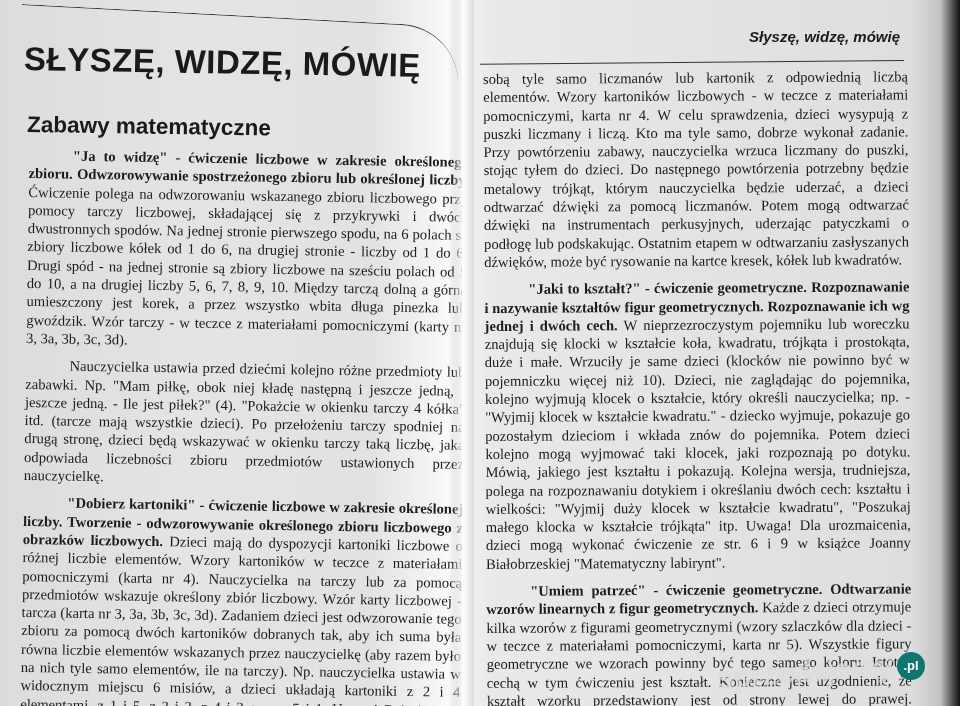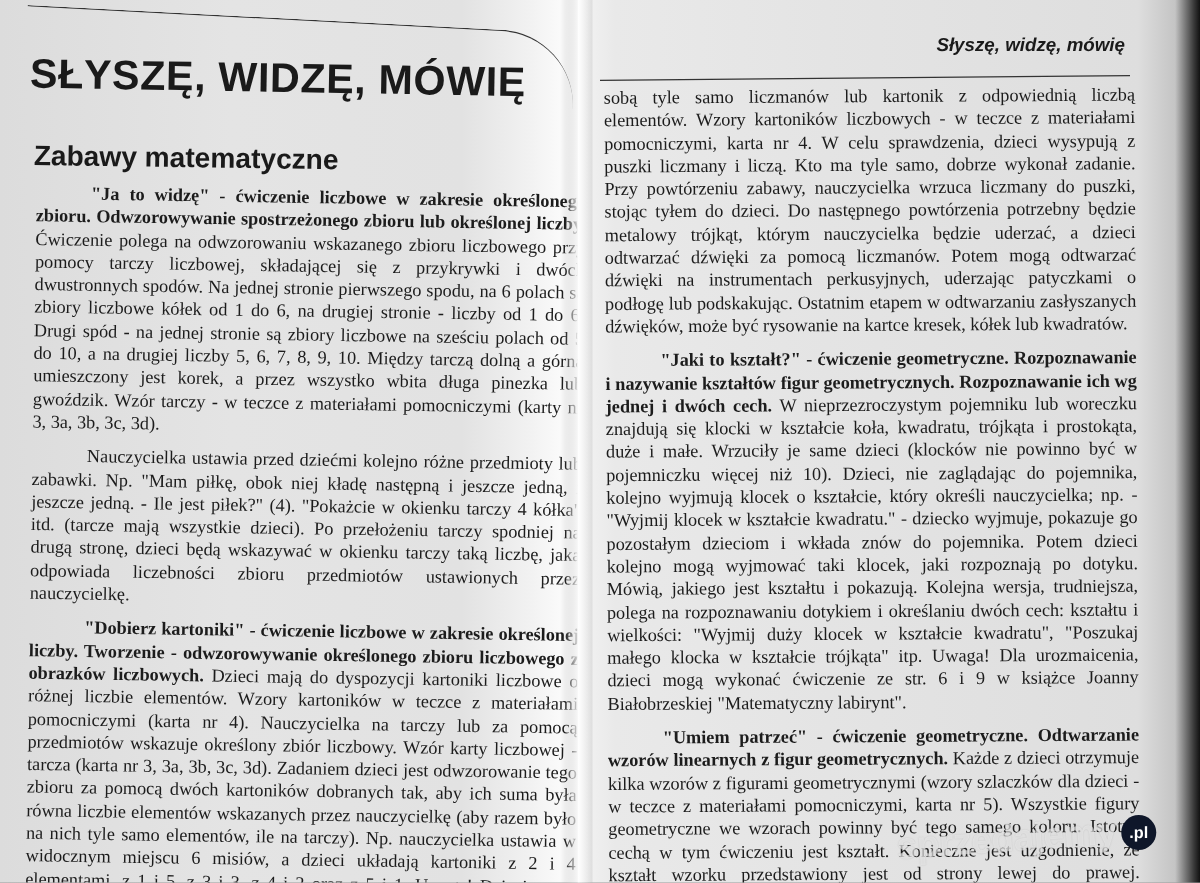--- a/index.html
+++ b/index.html
@@ -67,21 +67,21 @@
     }
     .watermark {
       position: absolute; left: 717px; top: 655px;
       font-family: "Liberation Sans", sans-serif; font-size: 30px; font-weight: 700;
       color: rgba(255,255,255,0.55); letter-spacing: -0.5px;
       text-shadow: 0 0 1px rgba(120,120,120,.4);
       transform: rotate(-4deg);
     }
     .watermark-badge {
       position: absolute; left: 897px; top: 652px; width: 28px; height: 28px;
-      background: #0f172a; border-radius: 50%;
+      background: #0f766e; border-radius: 50%;
       color: #fff; font-family: "Liberation Sans", sans-serif; font-weight: 700;
       font-size: 13px; line-height: 28px; text-align: center;
     }
   </style>
 </head>
 <body>
 
 <div class="spread">
 
   <div class="page page-left">

